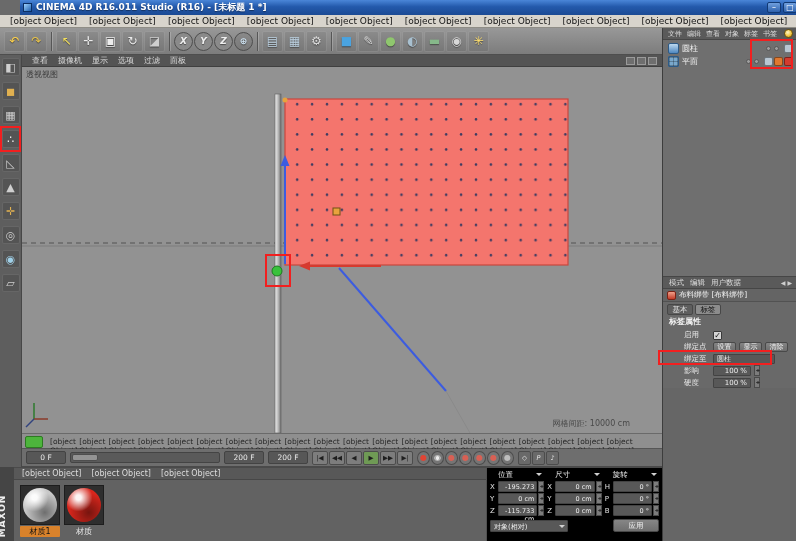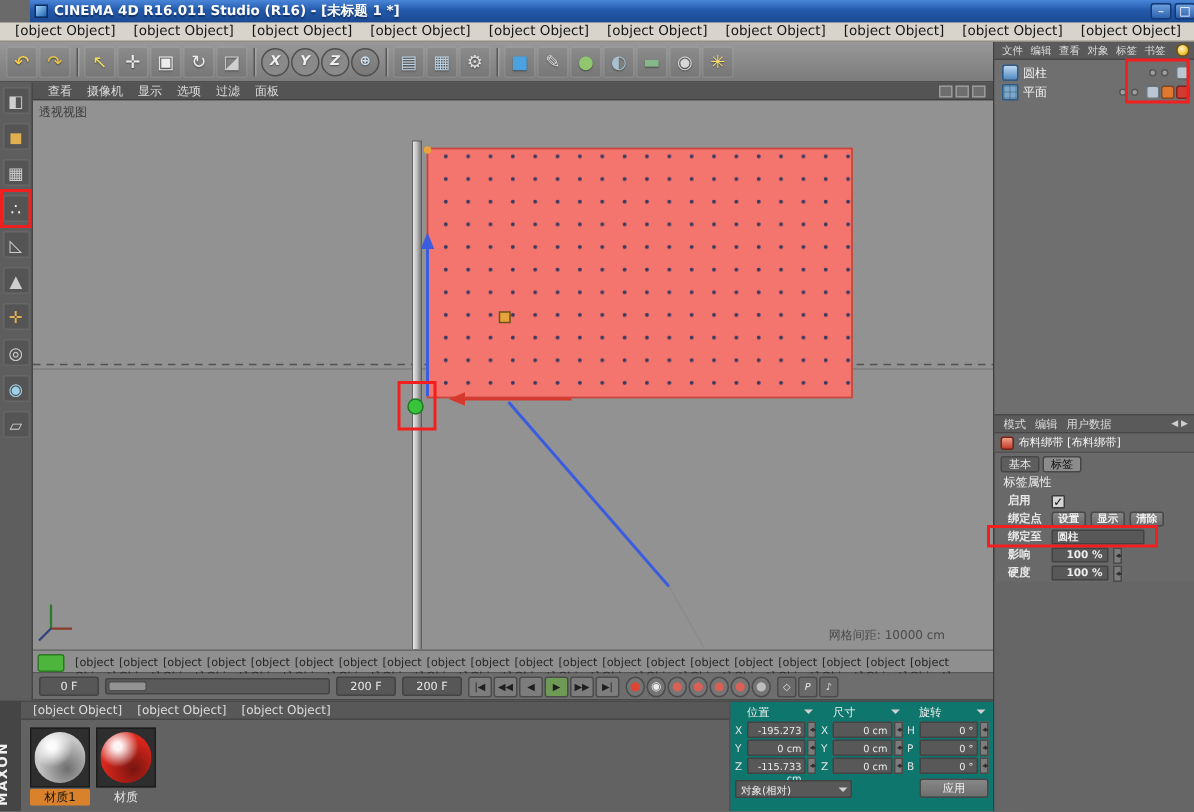--- a/index.html
+++ b/index.html
@@ -84,21 +84,21 @@
   #mat-menu span { font-size:8px; color:#dcdcdc; padding:0 4px; }
   .mat-slot { position:absolute; top:17px; width:34px; }
   .mat-thumb { width:40px; height:40px; background:#2e2e2e; border:1px solid #1d1d1d; display:flex; align-items:center; justify-content:center; }
   .sphere { width:34px; height:34px; border-radius:50%;
     background-image:radial-gradient(circle at 34% 28%, rgba(255,255,255,.95) 0 8%, rgba(255,255,255,0) 42%),
                      radial-gradient(circle at 64% 72%, rgba(0,0,0,.45), rgba(0,0,0,0) 60%);
     background-color:var(--c,#888); }
   .mat-label { margin-top:1px; width:40px; text-align:center; font-size:8px; color:#e6e6e6; }
   .mat-label.sel { background:#d9822b; color:#141414; border-radius:1px; }
 
-  #coords { position:absolute; left:486px; top:467px; width:176px; height:74px; background:#0f766e;
+  #coords { position:absolute; left:486px; top:467px; width:176px; height:74px; background:#000000;
     border-top:1px solid #4a4a4a; border-left:1px solid #515151; padding:2px 3px; }
   .coord-cols { display:flex; gap:3px; }
   .coord-col { width:56px; }
   .coord-head { font-size:7.5px; color:#f0f0f0; margin-bottom:1px; padding-left:8px; position:relative; }
   .coord-head::after { content:""; position:absolute; right:2px; top:3px; border:3px solid transparent; border-top-color:#d0d0d0; }
   .coord-row { display:flex; align-items:center; margin-bottom:1px; gap:1px; }
   .coord-axis { width:7px; font-size:7px; color:#e2e2e2; }
   .coord-field { flex:1; height:11px; background:#585858; border:1px solid #434343; font-size:6.5px;
     color:#ececec; text-align:right; padding:1px 2px 0 0; border-radius:1px; }
   .stepper { width:6px; height:11px; background:#7c7c7c; border:1px solid #4a4a4a; position:relative; }
@@ -135,22 +135,22 @@
   #am-tabs span.m { font-size:7.5px; color:#dcdcdc; padding:0 2px; }
   #am-nav { margin-left:auto; display:flex; gap:2px; }
   #am-nav span { font-size:6px; color:#cfcfcf; }
   #am-title { height:13px; display:flex; align-items:center; gap:3px; padding:0 4px; background:#646464; border-bottom:1px solid #525252; }
   .am-tag-icon { width:9px; height:9px; background:linear-gradient(#f0a08a,#c23c28); border:1px solid #7c2114; border-radius:2px; }
   #am-title span { font-size:7.5px; color:#f4f4f4; white-space:nowrap; overflow:hidden; }
   #am-sec { height:14px; display:flex; gap:2px; align-items:center; padding:0 4px; }
   .sec-tab { min-width:26px; height:11px; font-size:7.5px; text-align:center; line-height:10px;
     background:#5e5e5e; border:1px solid #474747; border-radius:2px; color:#e4e4e4; padding:0 3px; }
   .sec-tab.active { background:#8c8c8c; color:#111; }
-  #am-header { height:12px; font-size:8px; font-weight:normal; color:#f2f2f2; padding-left:6px; line-height:12px; }
-  .am-row { height:12px; display:flex; align-items:center; gap:3px; padding-left:9px;font-weight:bold; }
+  #am-header { height:12px; font-size:8px; font-weight:bold; color:#f2f2f2; padding-left:6px; line-height:12px; }
+  .am-row { height:12px; display:flex; align-items:flex-end; gap:3px; padding-left:21px; }
   .am-label { font-size:7.5px; color:#e9e9e9; min-width:26px; }
   .cb { width:9px; height:9px; background:#d6d6d6; border:1px solid #3a3a3a; color:#111;
     font-size:8px; line-height:8px; text-align:center; border-radius:1px; }
   .am-btn { min-width:23px; height:10px; font-size:7px; text-align:center; line-height:9px;
     background:linear-gradient(#858585,#6d6d6d); border:1px solid #494949; border-radius:2px; color:#f0f0f0; padding:0 2px; }
   .am-field { height:10px; background:#585858; border:1px solid #434343; color:#ececec; font-size:7px;
     line-height:9px; padding:0 3px; border-radius:1px; }
   .am-field.link { width:62px; }
   .am-field.num { width:38px; text-align:right; }
   #am-fill { flex:1; background:#666; }

